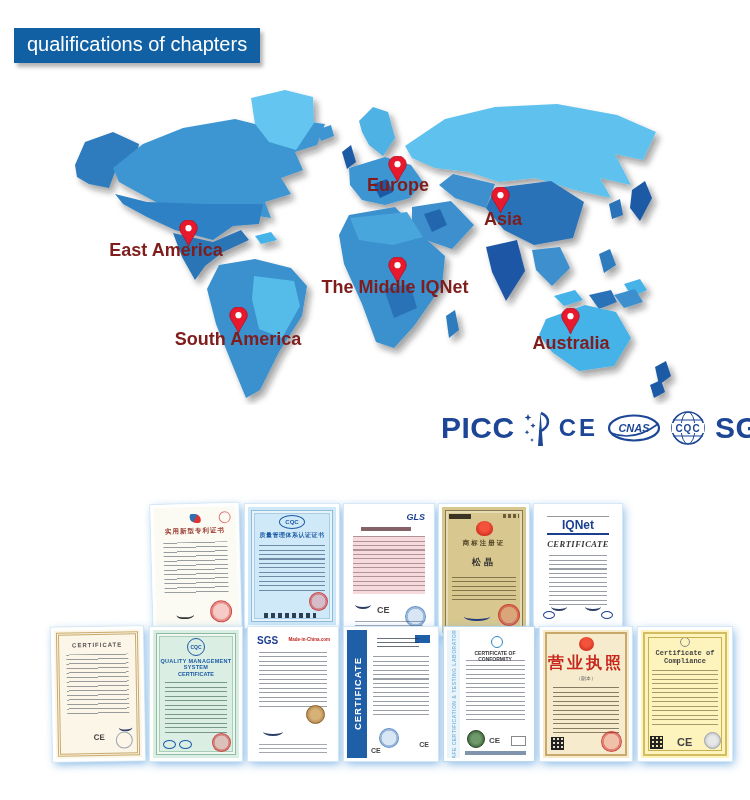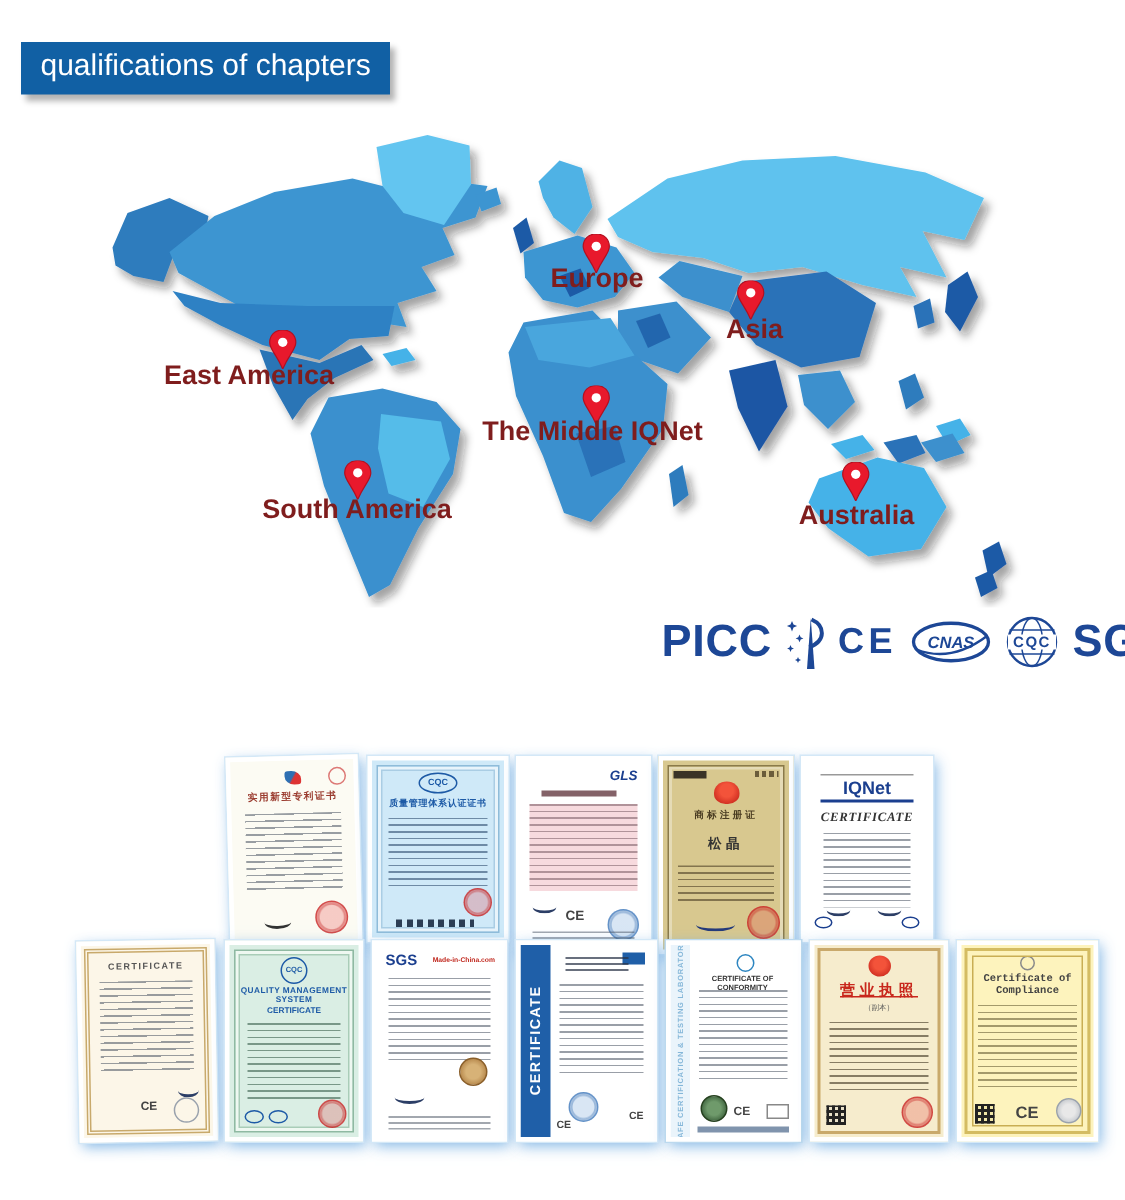--- a/index.html
+++ b/index.html
@@ -156,21 +156,21 @@
   .b5 .ttl{position:absolute;left:16px;top:20px;right:4px;font-size:5px;color:#333;text-align:center;font-weight:bold;}
   .b5 .ln{position:absolute;left:19px;top:30px;right:6px;height:60px;}
   .b5 .stamp{left:20px;bottom:10px;width:16px;height:16px;}
   .b5 .ce{left:42px;bottom:13px;font-size:8px;}
   .b5 .fbox{position:absolute;right:5px;bottom:12px;width:13px;height:8px;border:1px solid #888;}
   .b5 .fbar{position:absolute;left:18px;bottom:3px;right:5px;height:4px;background:#2c4d76;opacity:.6;}
 
   .b6{width:86px;height:128px;background:#f6eccd;}
   .b6 .frame{position:absolute;inset:2px;border:2px double #c9a96b;}
   .b6 .emblem{margin:7px auto 2px;width:15px;height:14px;background:radial-gradient(circle at 50% 40%,#f3533a 35%,#c8271c 85%);border-radius:50%;}
-  .b6 .ttl{font-size:10px;color:#c8271c;letter-spacing:3px;text-decoration:underline;}
+  .b6 .ttl{font-size:16px;color:#c8271c;letter-spacing:3px;}
   .b6 .sub{display:block;text-align:center;font-size:5px;color:#555;margin-top:1px;}
   .b6 .ln{margin:6px 10px 0;height:48px;background-image:repeating-linear-gradient(180deg,rgba(60,50,30,.6) 0 1px,transparent 1px 4.5px);}
   .b6 .qr{left:8px;bottom:8px;}
   .b6 .stamp{right:7px;bottom:6px;width:19px;height:19px;}
 
   .b7{width:88px;height:128px;background:#fdf3bd;}
   .b7 .frame{position:absolute;inset:2px;border:2px solid #d4bc62;box-shadow:inset 0 0 0 3px #fdf3bd, inset 0 0 0 4px #c9ae54;}
   .b7 .ic{margin:7px auto 2px;width:8px;height:8px;border:1px solid #8a8a8a;border-radius:50%;}
   .b7 .ttl{font-family:Liberation Mono, monospace;font-size:7px;color:#444;}
   .b7 .ln{margin:5px 11px 0;height:56px;background-image:repeating-linear-gradient(180deg,rgba(90,80,40,.55) 0 1px,transparent 1px 4.5px);}

